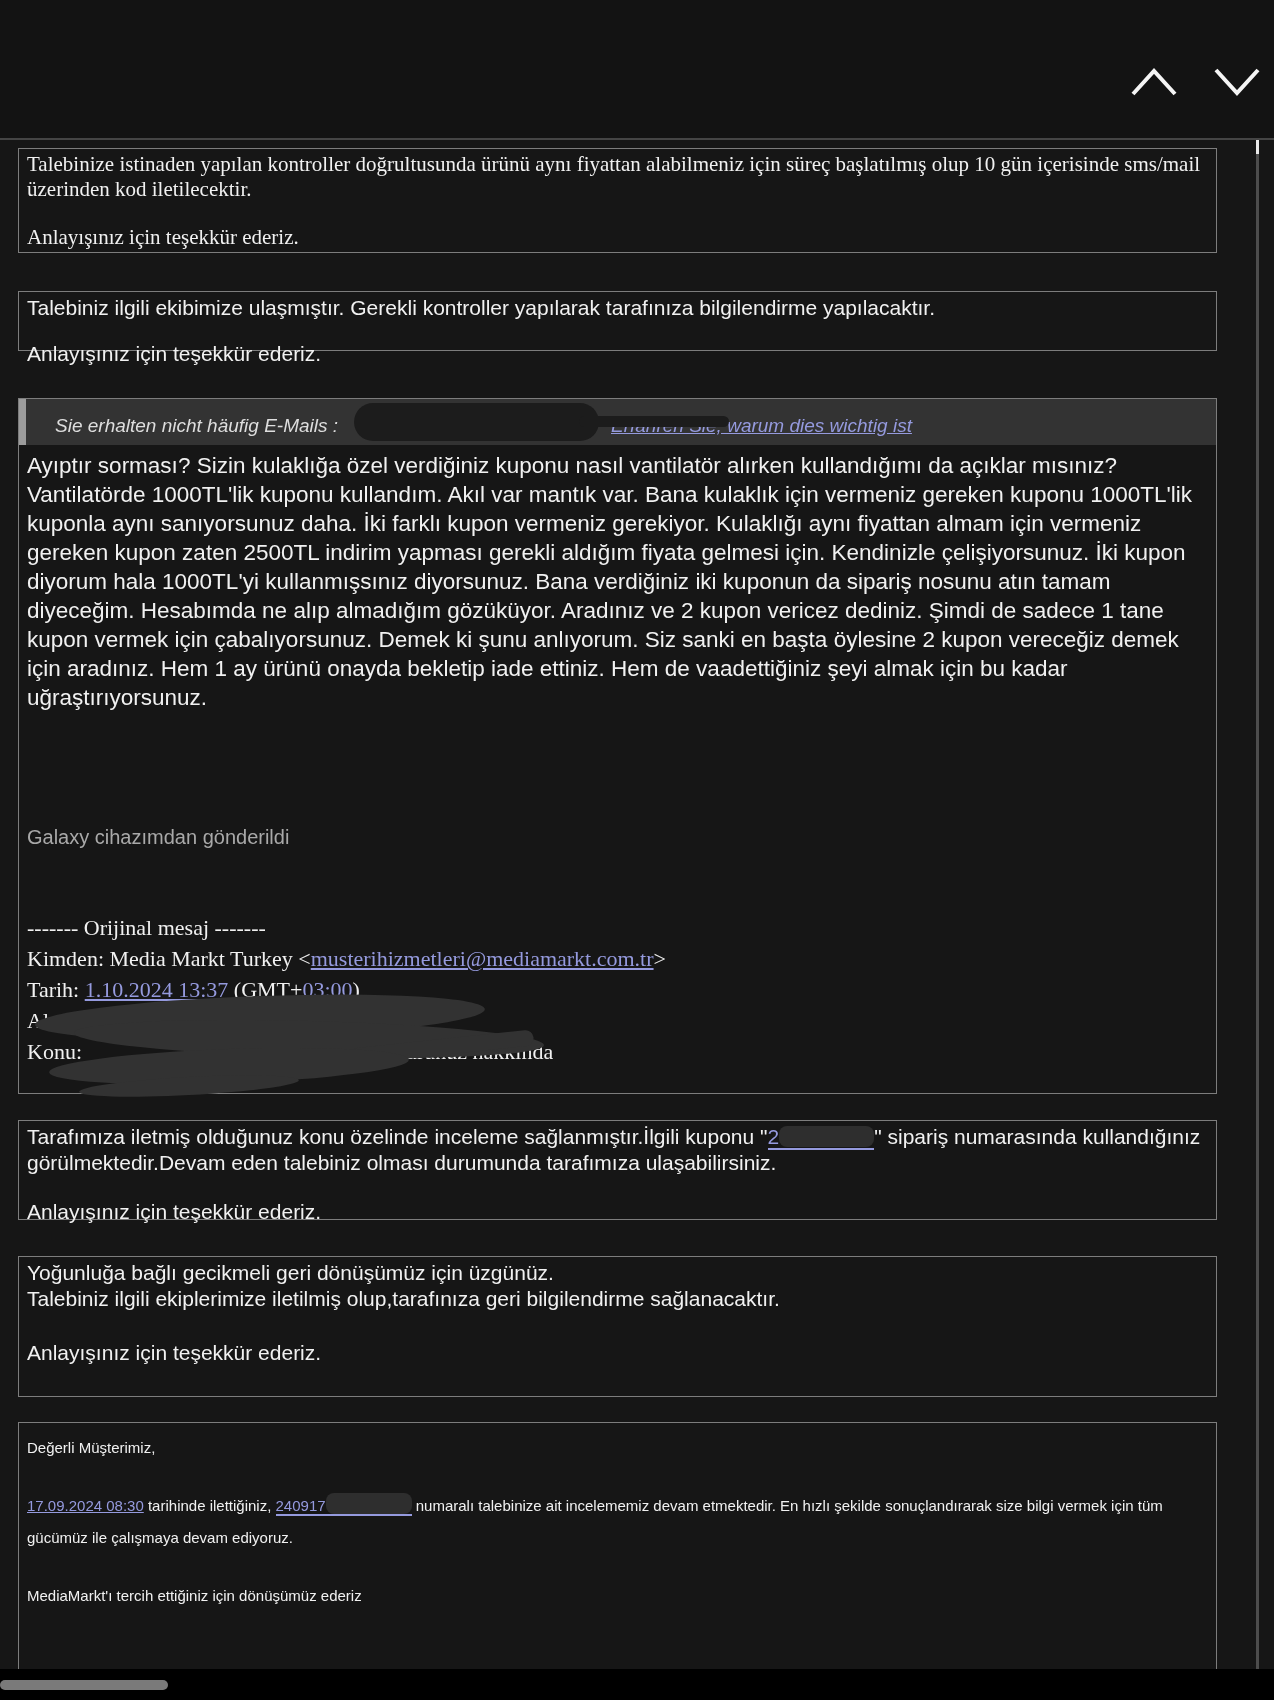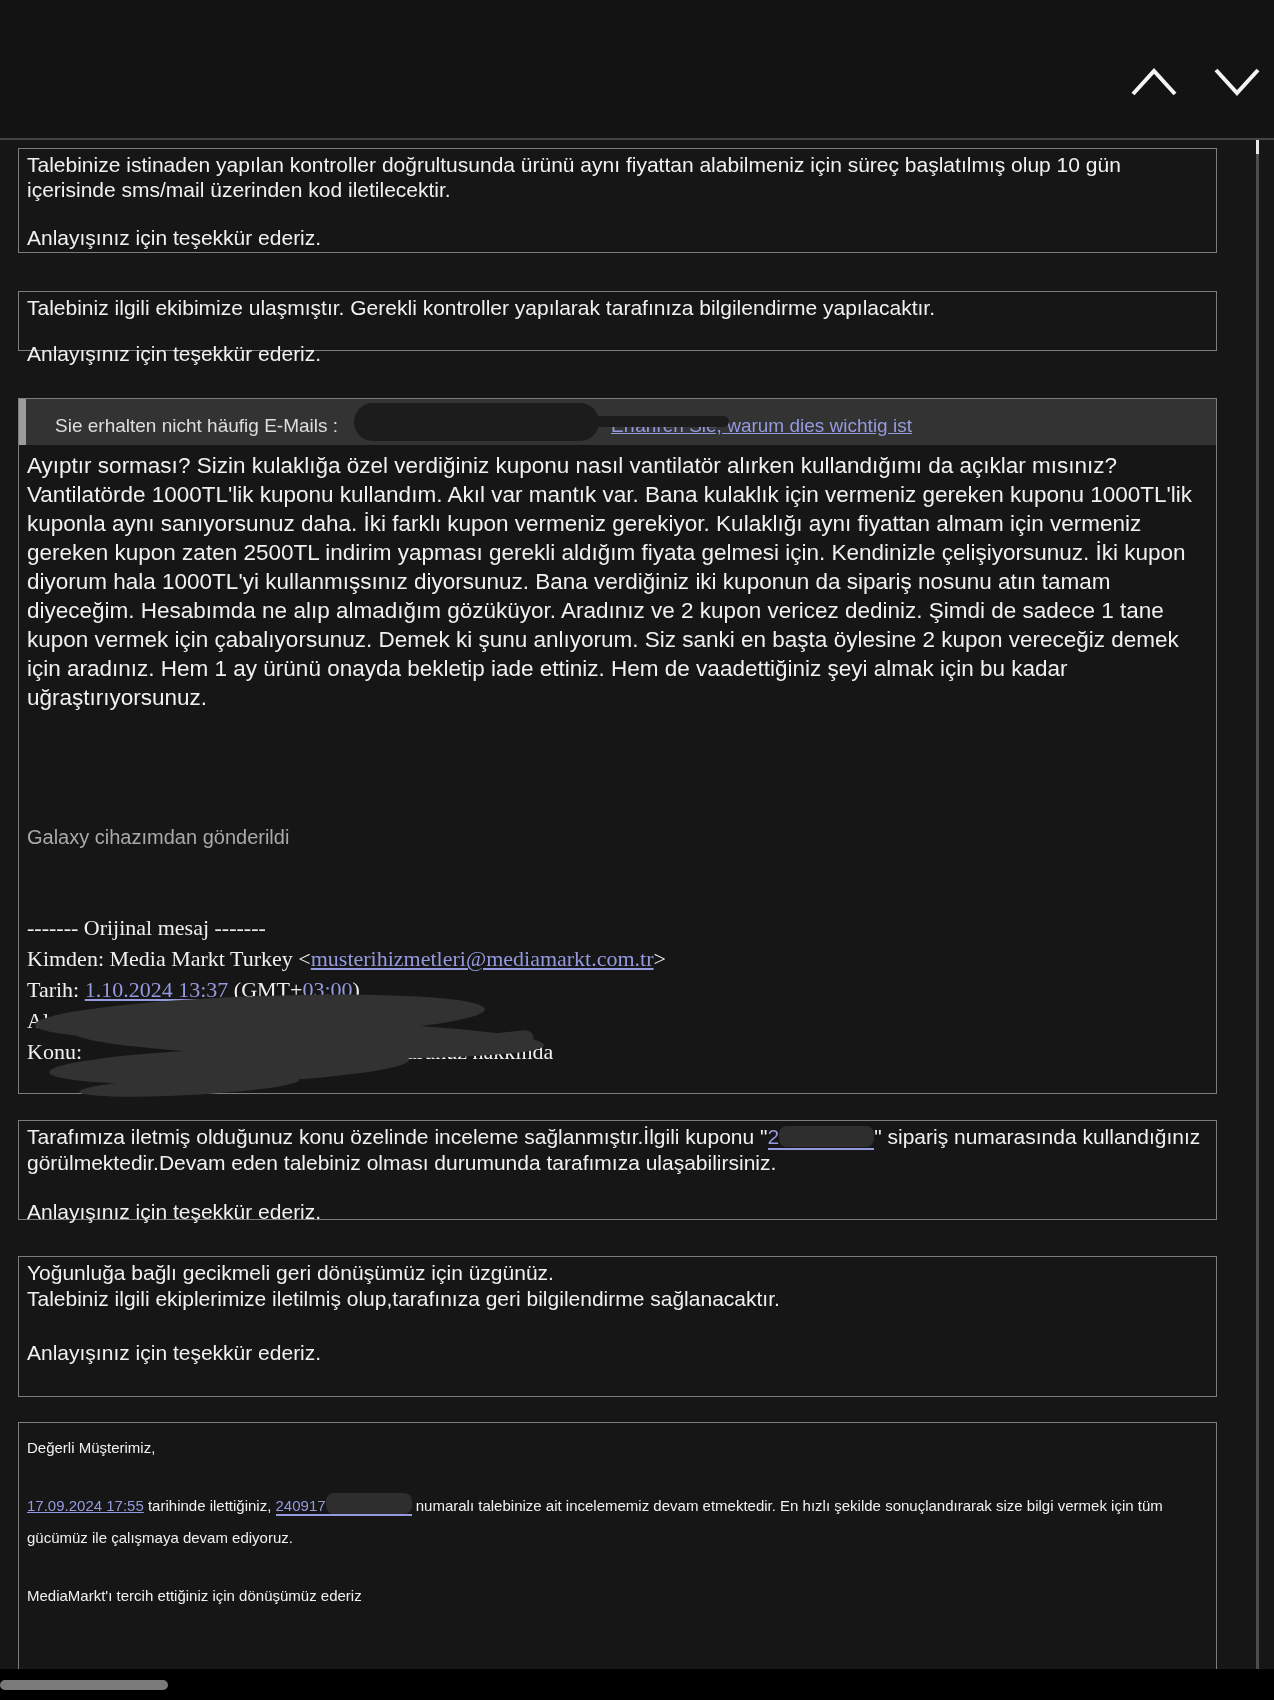--- a/index.html
+++ b/index.html
@@ -20,30 +20,30 @@
 
   
   .bottombar { position:absolute; left:0; top:1669px; width:1274px; height:31px; background:#000; }
   .hthumb { position:absolute; left:0; top:11px; width:168px; height:10px;
             background:#7a7a7a; border-radius:5px; cursor:pointer; }
 
   
   .msgbox { position:absolute; left:18px; width:1199px; border:1px solid #7d7d7d;
             color:#f1f1f1; font-size:21px; line-height:25px; padding:3px 8px; }
   .msgbox .blank { height:23px; }
-  .b1 { top:8px;    height:105px; }
+  .b1 { top:8px;    height:105px;font-family:Liberation Serif, serif; }
   .b2 { top:151px;  height:60px;  }
   .b3 { top:258px;  height:696px; padding:0; font-size:22.5px; line-height:29px; }
   .b4 { top:980px;  height:100px; line-height:26px; }
   .b5 { top:1116px; height:141px; line-height:26px; }
   .b6 { top:1282px; height:260px; border-bottom:none; font-size:15px; line-height:32px; }
 
   
   .banner { position:absolute; left:0; top:0; width:100%; height:46px; background:#333333;
-            color:#dedede; font-size:19px; }
+            color:#dedede; font-size:19px;font-style:italic; }
   .banner-accent { position:absolute; left:0; top:0; width:7px; height:46px; background:#9c9c9c; }
   .banner-text { position:absolute; left:36px; top:12px; }
   .banner-link { position:absolute; left:592px; top:12px; text-decoration:underline; cursor:pointer; }
   a.lnk, .lnk { color:#959ade; text-decoration:underline; cursor:pointer; }
 
   .rant { position:absolute; left:8px; top:52px; width:1178px; }
   .sig  { position:absolute; left:8px; top:424px; color:#a9a9a9; font-size:20px; }
   .orig { position:absolute; left:8px; top:513px; width:1178px; line-height:31px; font-size:22px;font-family:Liberation Serif, serif; }
   .spacer { display:inline-block; width:200px; }
 
@@ -130,21 +130,21 @@
     <div class="msgbox b5">
       <div>Yoğunluğa bağlı gecikmeli geri dönüşümüz için üzgünüz.</div>
       <div>Talebiniz ilgili ekiplerimize iletilmiş olup,tarafınıza geri bilgilendirme sağlanacaktır.</div>
       <div class="blank" style="height:28px;"></div>
       <div>Anlayışınız için teşekkür ederiz.</div>
     </div>
 
     <div class="msgbox b6">
       <div style="margin-top:6px;">Değerli Müşterimiz,</div>
       <div class="blank" style="height:26px;"></div>
-      <div><span class="lnk">17.09.2024 17:55</span><span> tarihinde ilettiğiniz, </span><span class="lnkwrap"><span class="lnk">240917</span><span class="inline-blob" style="width:86px;"></span></span><span> numaralı talebinize ait incelememiz devam etmektedir. En hızlı şekilde sonuçlandırarak size bilgi vermek için tüm gücümüz ile çalışmaya devam ediyoruz.</span></div>
+      <div><span class="lnk">17.09.2024 08:30</span><span> tarihinde ilettiğiniz, </span><span class="lnkwrap"><span class="lnk">240917</span><span class="inline-blob" style="width:86px;"></span></span><span> numaralı talebinize ait incelememiz devam etmektedir. En hızlı şekilde sonuçlandırarak size bilgi vermek için tüm gücümüz ile çalışmaya devam ediyoruz.</span></div>
       <div class="blank" style="height:26px;"></div>
       <div>MediaMarkt'ı tercih ettiğiniz için dönüşümüz ederiz</div>
     </div>
   </div>
 
   <div class="bottombar">
     <div class="hthumb"></div>
   </div>
 
 </div>

